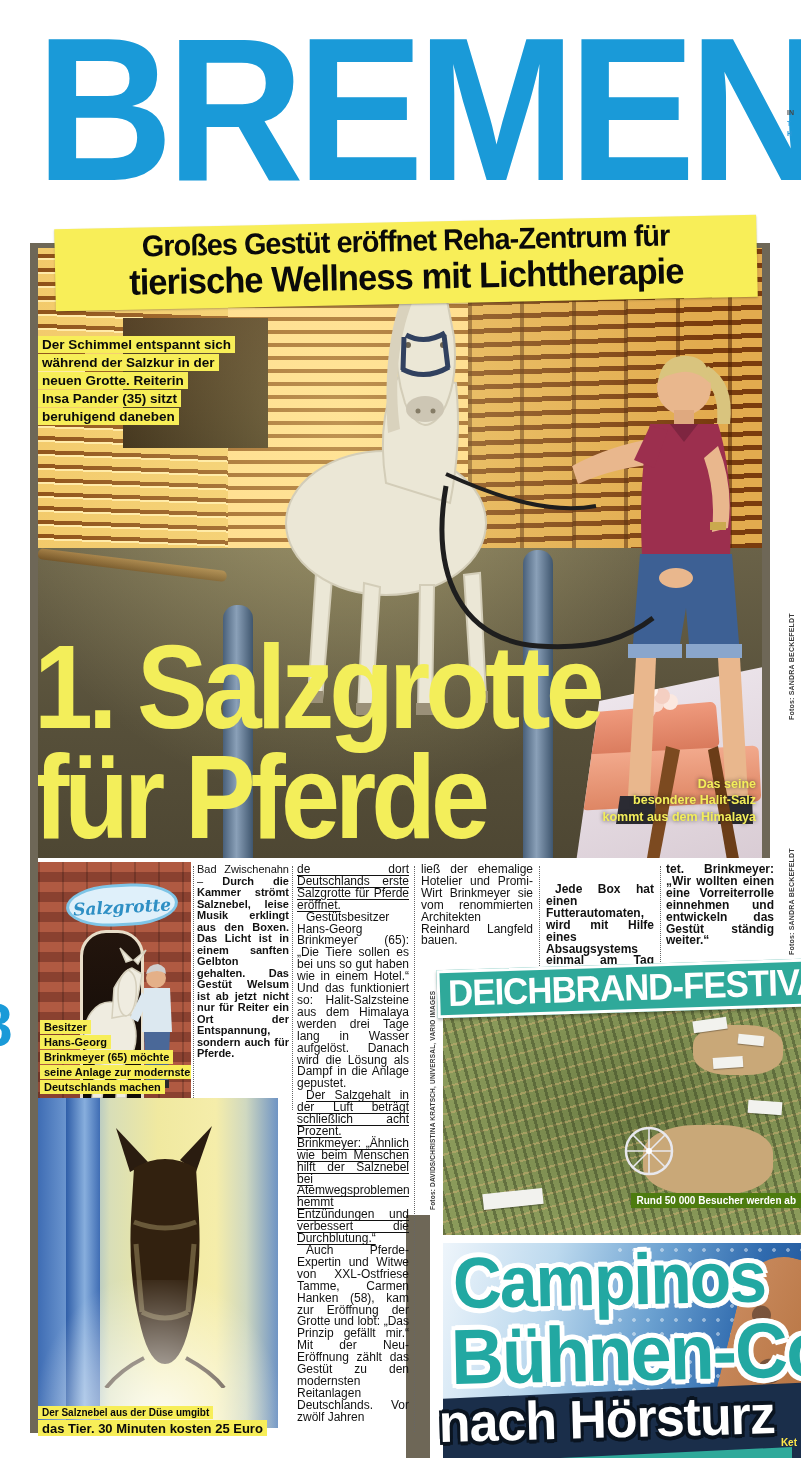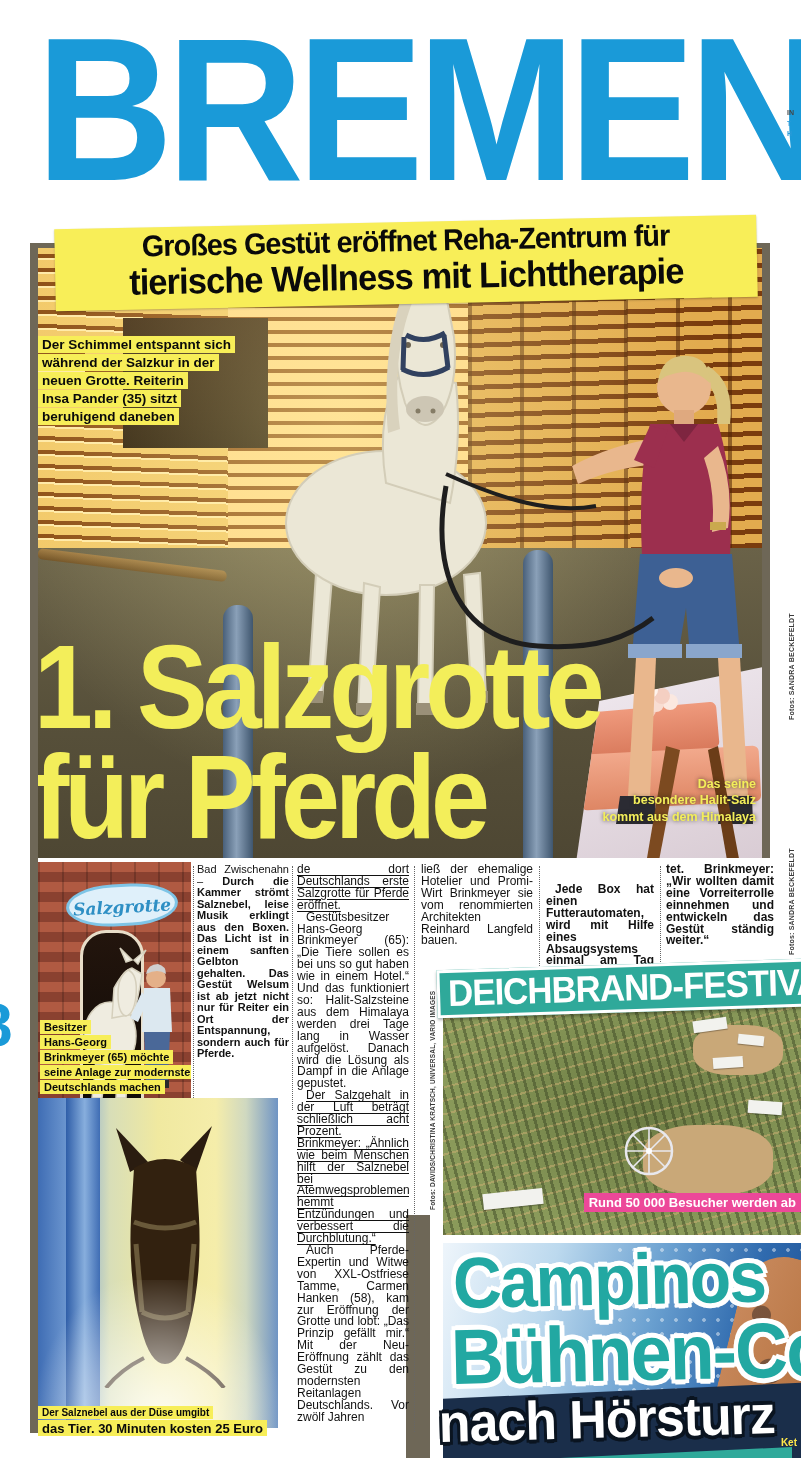--- a/index.html
+++ b/index.html
@@ -112,22 +112,22 @@
   .db-banner span{color:#fff;font-weight:bold;font-size:37px;letter-spacing:-1px;
      transform:scaleX(.94);transform-origin:left center;white-space:nowrap;}
   .db-photo{left:443px;top:1005px;width:358px;height:230px;overflow:hidden;
      background:
        repeating-linear-gradient(75deg,rgba(55,65,32,.45) 0 3px,transparent 3px 9px),
        repeating-linear-gradient(-15deg,rgba(205,175,115,.5) 0 2px,transparent 2px 13px),
        radial-gradient(ellipse at 55% 45%,#6a7a42,#8a9a5a 70%);}
   .db-patch{position:absolute;background:#c9a878;border-radius:40%;}
   .tent{position:absolute;background:#f2f2ee;box-shadow:0 1px 1px rgba(0,0,0,.3);}
   .db-cap{right:0;top:1193px;text-align:right;z-index:22;}
-  .db-cap .line{display:table;margin-left:auto;background:#ec4899;color:#fff;font-weight:bold;
-     font-size:13px;line-height:1.2;padding:2px 5px 1px;margin-bottom:1px;white-space:nowrap;}
+  .db-cap .line{display:table;margin-left:auto;background:#4d7c0f;color:#fff;font-weight:bold;
+     font-size:10px;line-height:1.2;padding:2px 5px 1px;margin-bottom:1px;white-space:nowrap;}
 
   
   .cp-photo{left:443px;top:1243px;width:358px;height:215px;overflow:hidden;
      background:linear-gradient(105deg,#eef5fb 0%,#bcd9ee 28%,#6aa0d0 55%,#2f6aae 78%,#1c4f92 100%);}
   .cp-dots{left:170px;top:0;width:188px;height:100%;
      background:radial-gradient(circle,rgba(255,255,255,.45) 1.5px,transparent 2.2px);
      background-size:14px 14px;}
   .cp-arm{left:282px;top:12px;width:86px;height:210px;border-radius:44px 24px 24px 44px;
      transform:rotate(14deg);background:linear-gradient(100deg,#c98a5e,#b5723f);
      background-image:radial-gradient(circle at 30% 30%,rgba(60,45,40,.55) 0 9px,transparent 10px),
@@ -325,21 +325,21 @@
     <p class="ind">Auch Pferde-Expertin und Witwe von XXL-Ostfriese Tamme, Carmen Hanken (58), kam zur Eröffnung der Grotte und lobt: „Das Prinzip gefällt mir.“ Mit der Neu-Eröffnung zählt das Gestüt zu den modernsten Reitanlagen Deutschlands. Vor zwölf Jahren</p>
   </div>
 
   <div class="abs article-txt" style="left:421px;top:864px;width:112px;height:122px;overflow:hidden;">
     <p>ließ der ehemalige Hotelier und Promi-Wirt Brinkmeyer sie vom renommierten Architekten Reinhard Langfeld bauen.</p>
   </div>
   <div class="abs article-txt b" style="left:546px;top:884px;width:108px;height:122px;overflow:hidden;">
     <p class="ind">Jede Box hat einen Futterautomaten, wird mit Hilfe eines Absaugsystems einmal am Tag automatisch ausgemis-</p>
   </div>
   <div class="abs article-txt b" style="left:666px;top:864px;width:108px;height:122px;overflow:hidden;">
-    <p>tet. Brinkmeyer: „Wir wollten damit eine Vorreiterrolle einnehmen und entwickeln das Gestüt ständig weiter.“</p>
+    <p>tet. Brinkmeyer: „Wir wollten einen eine Vorreiterrolle einnehmen und entwickeln das Gestüt ständig weiter.“</p>
   </div>
 
   <div class="abs vrule" style="left:193px;top:866px;height:238px;"></div>
   <div class="abs vrule" style="left:292px;top:866px;height:244px;"></div>
   <div class="abs vrule" style="left:414px;top:866px;height:566px;"></div>
   <div class="abs vrule" style="left:539px;top:866px;height:120px;"></div>
   <div class="abs vrule" style="left:660px;top:866px;height:120px;"></div>
 
   <div class="abs mist-photo">
     <div class="abs mist-pole"></div>

